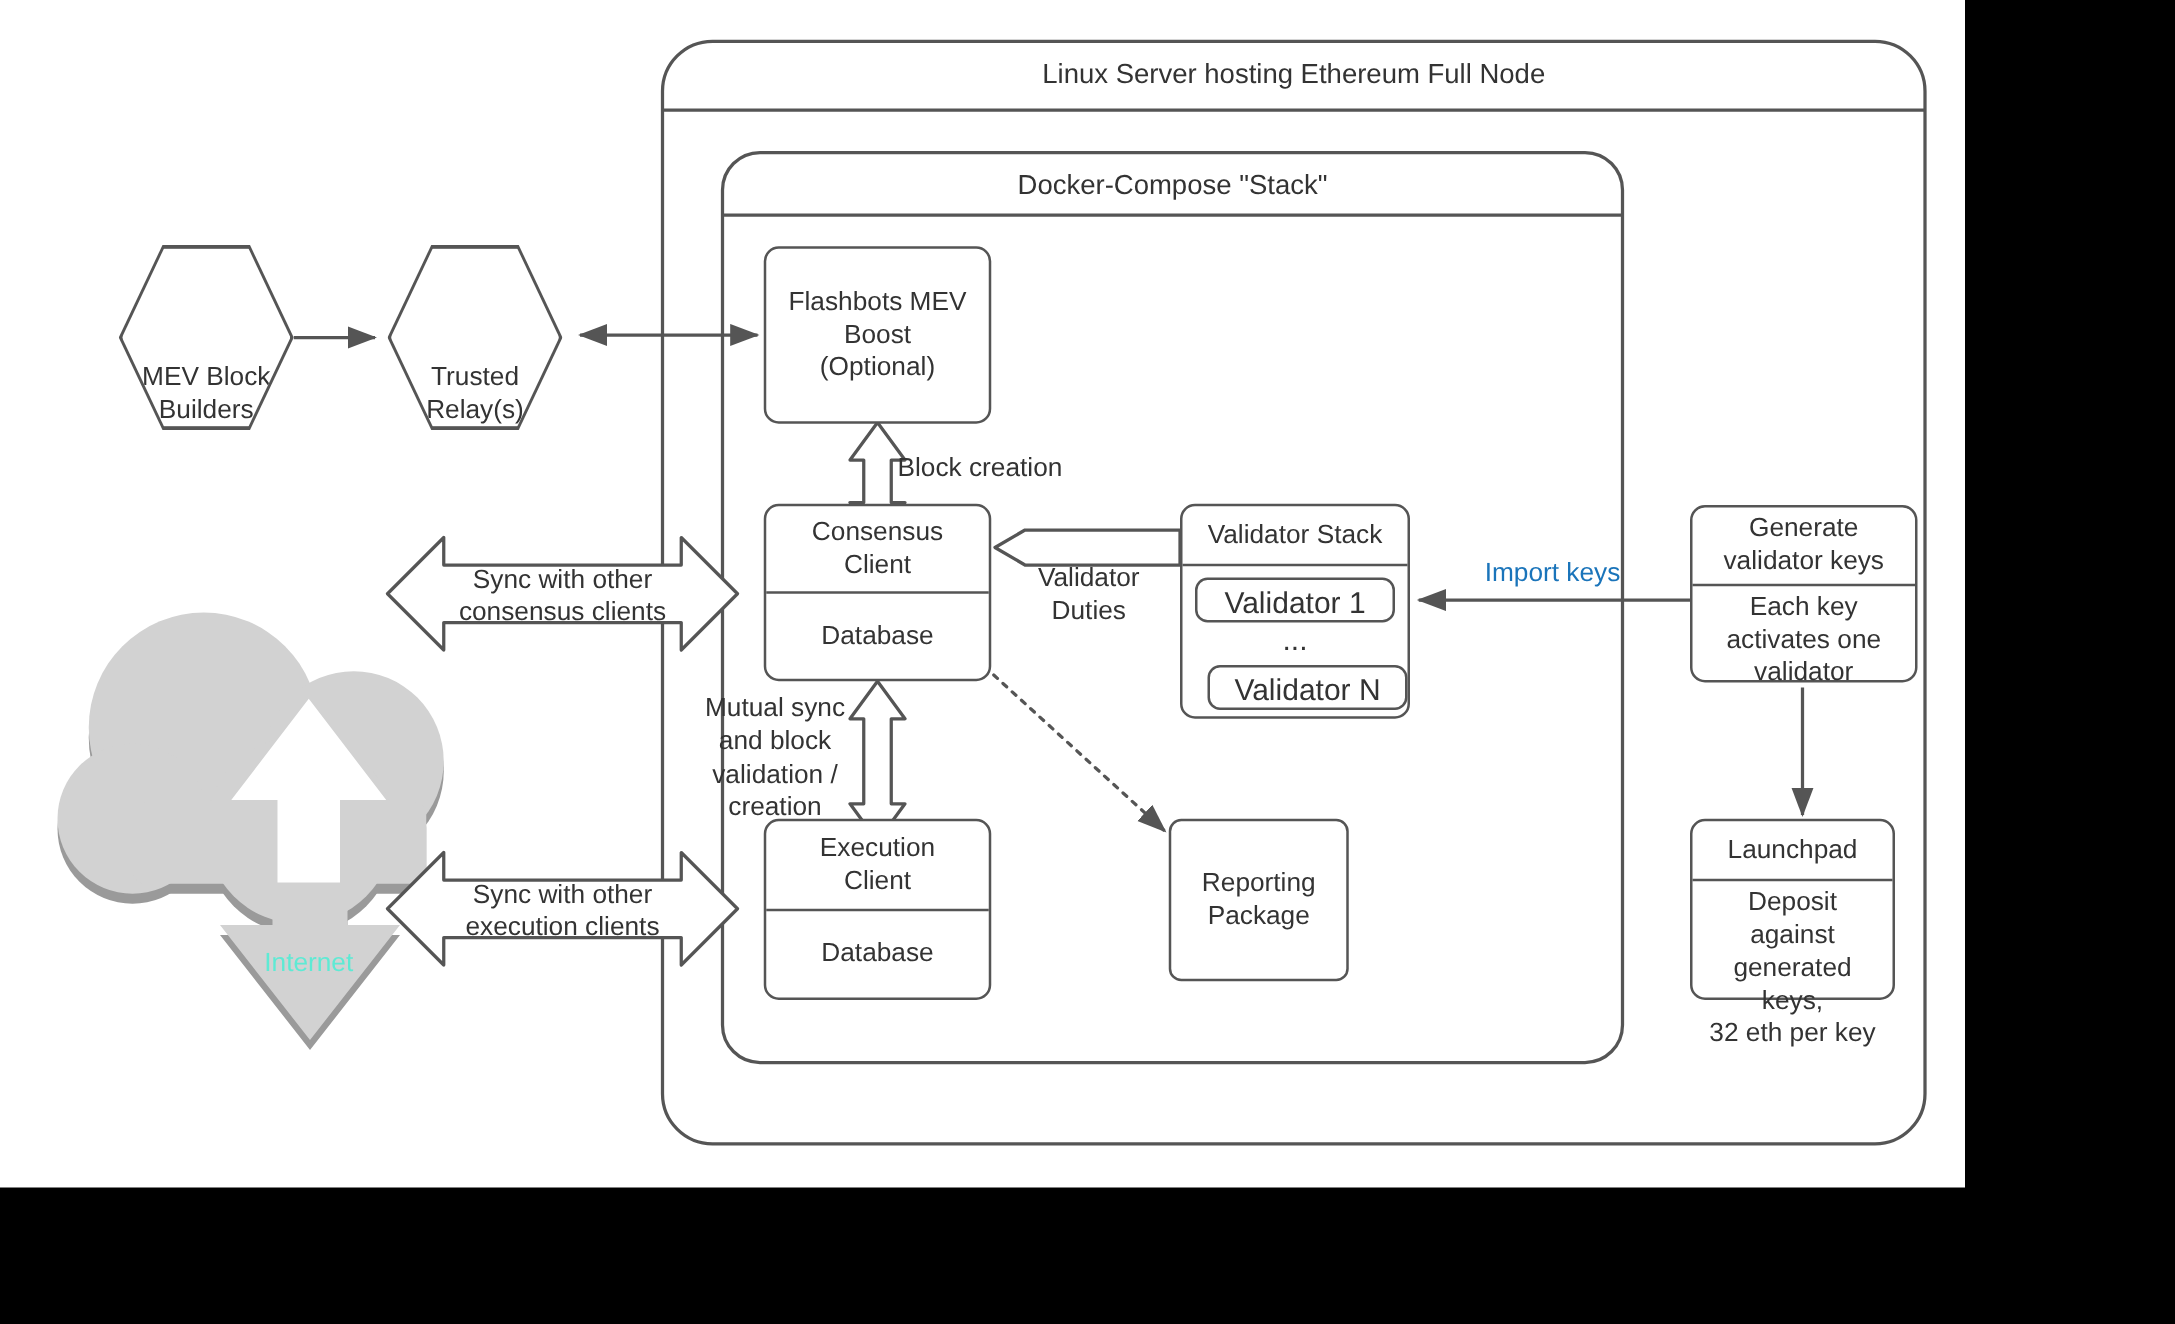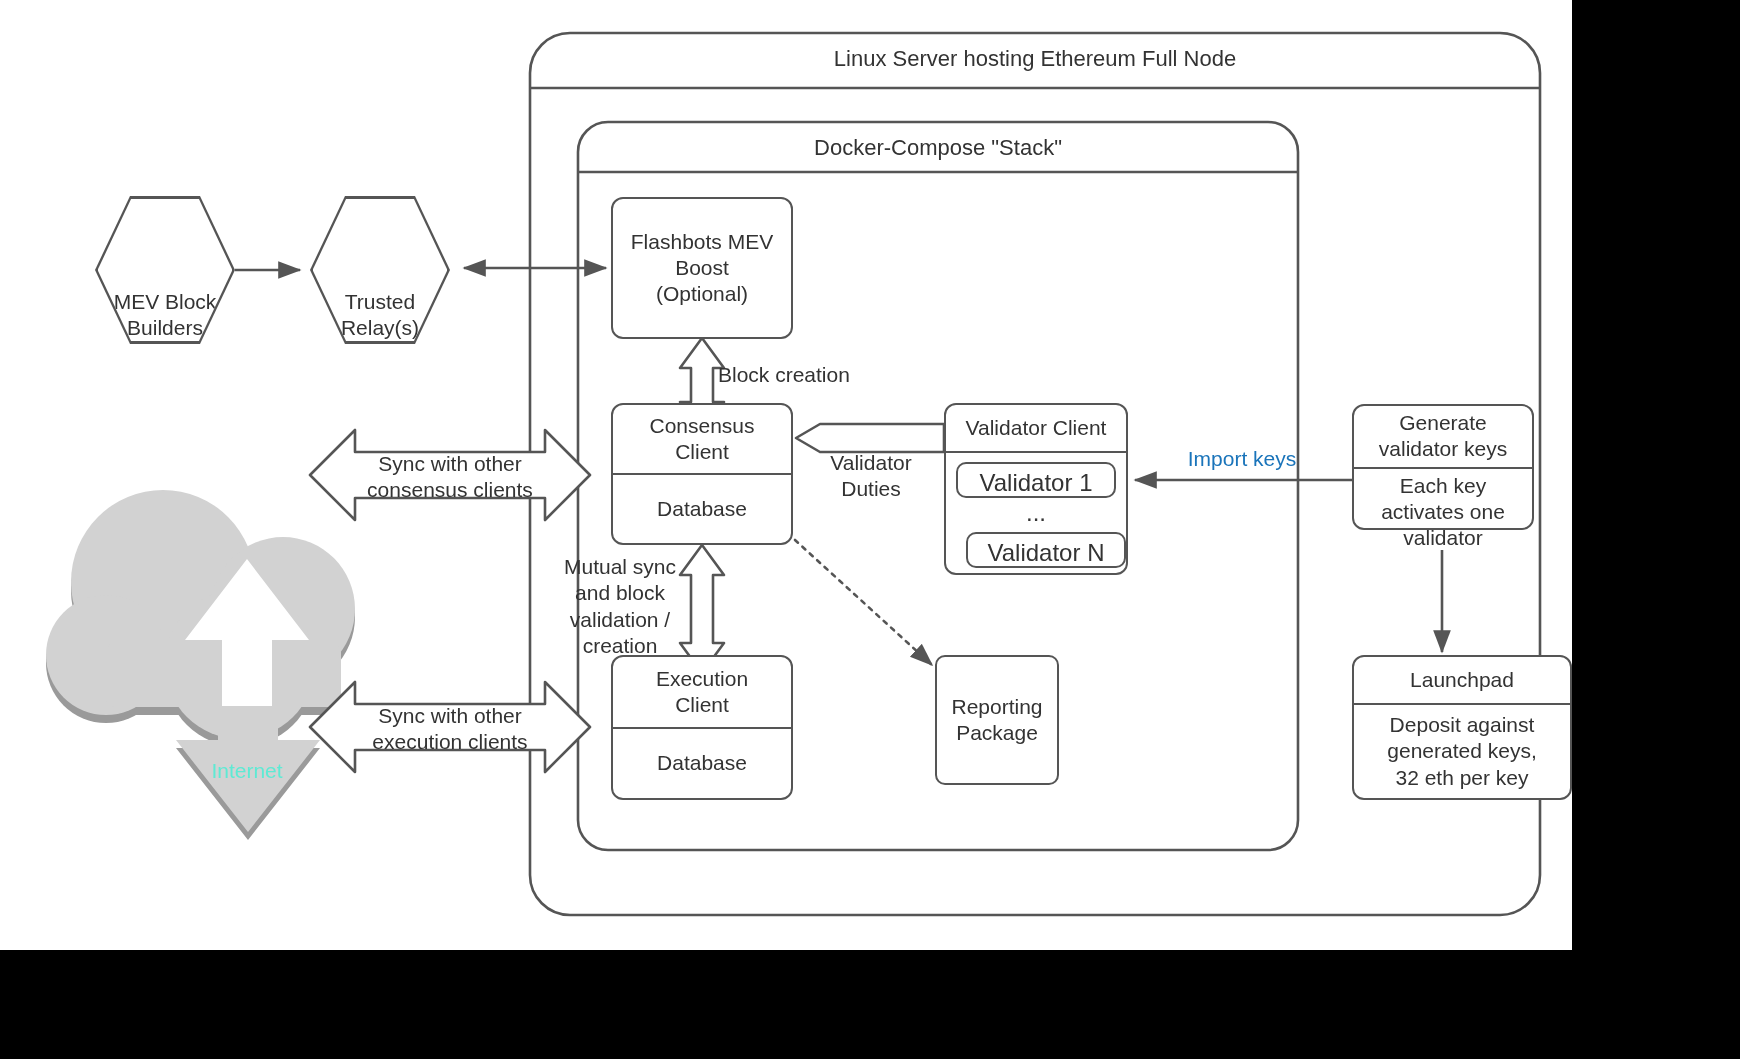--- a/index.html
+++ b/index.html
@@ -141,42 +141,42 @@
     <div class="cell f21">Consensus<br>Client</div>
     <div class="cell f21">Database</div>
   </div>
 
   <div class="box" style="left:611px;top:655px;width:182px;height:145px;">
     <div class="cell f21">Execution<br>Client</div>
     <div class="cell f21">Database</div>
   </div>
 
   <div class="box" style="left:944px;top:403px;width:184px;height:172px;">
-    <div class="cell f21" style="flex:0 0 46px;">Validator Client</div>
+    <div class="cell f21" style="flex:0 0 46px;">Validator Stack</div>
     <div class="cell" style="flex:1;flex-direction:column;justify-content:center;gap:2px;padding:6px 10px;">
       <div class="box sq" style="position:relative;left:0;top:0;width:100%;height:36px;border-width:2.4px;">
         <div class="cell f20">Validator 1</div>
       </div>
       <div class="f20" style="line-height:1;padding:1px 0;">...</div>
       <div class="box sq" style="position:relative;left:0;top:4px;width:100%;height:36px;border-width:2.4px;margin-left:20px;">
         <div class="cell f20">Validator N</div>
       </div>
     </div>
   </div>
 
-  <div class="box sq" style="left:935px;top:655px;width:124px;height:130px;">
+  <div class="box sq" style="left:935px;top:655px;width:144px;height:130px;">
     <div class="cell f21">Reporting<br>Package</div>
   </div>
 
-  <div class="box" style="left:1352px;top:404px;width:182px;height:126px;">
+  <div class="box" style="left:1352px;top:404px;width:182px;height:142px;">
     <div class="cell f21">Generate<br>validator keys</div>
     <div class="cell f21">Each key<br>activates one<br>validator</div>
   </div>
 
-  <div class="box" style="left:1352px;top:655px;width:220px;height:145px;">
+  <div class="box" style="left:1352px;top:655px;width:164px;height:145px;">
     <div class="cell f21" style="flex:0 0 46px;">Launchpad</div>
     <div class="cell f21">Deposit against<br>generated keys,<br>32 eth per key</div>
   </div>
 
   <div class="label f21" style="left:718px;top:362px;width:200px;text-align:left;">Block creation</div>
 
   <div class="label f21" style="left:806px;top:450px;width:130px;">Validator<br>Duties</div>
 
   <div class="label f21" style="left:548px;top:554px;width:144px;">Mutual sync<br>and block<br>validation /<br>creation</div>
 

